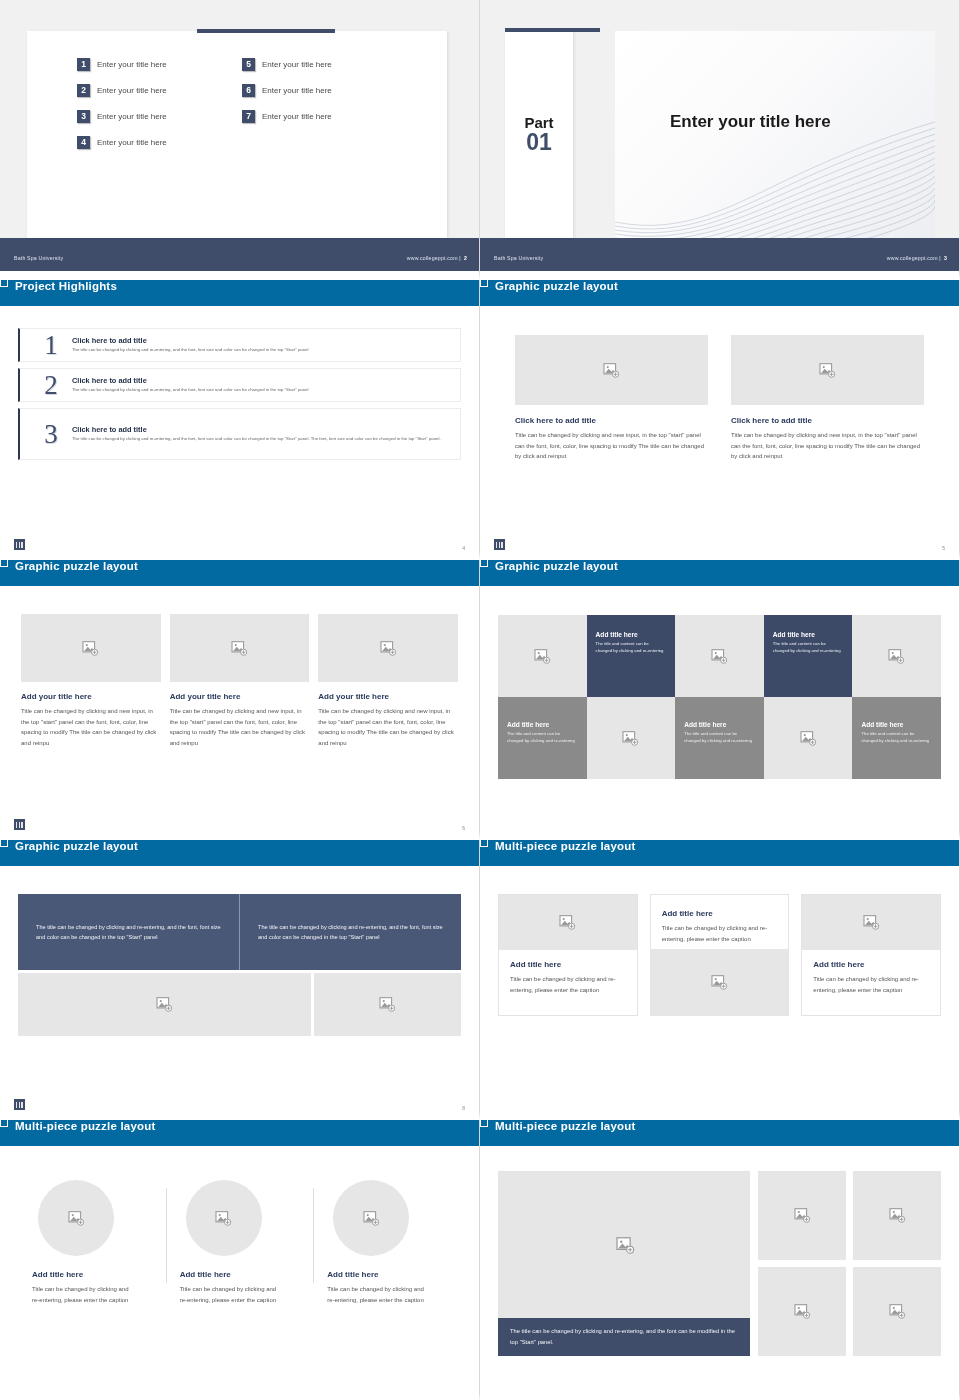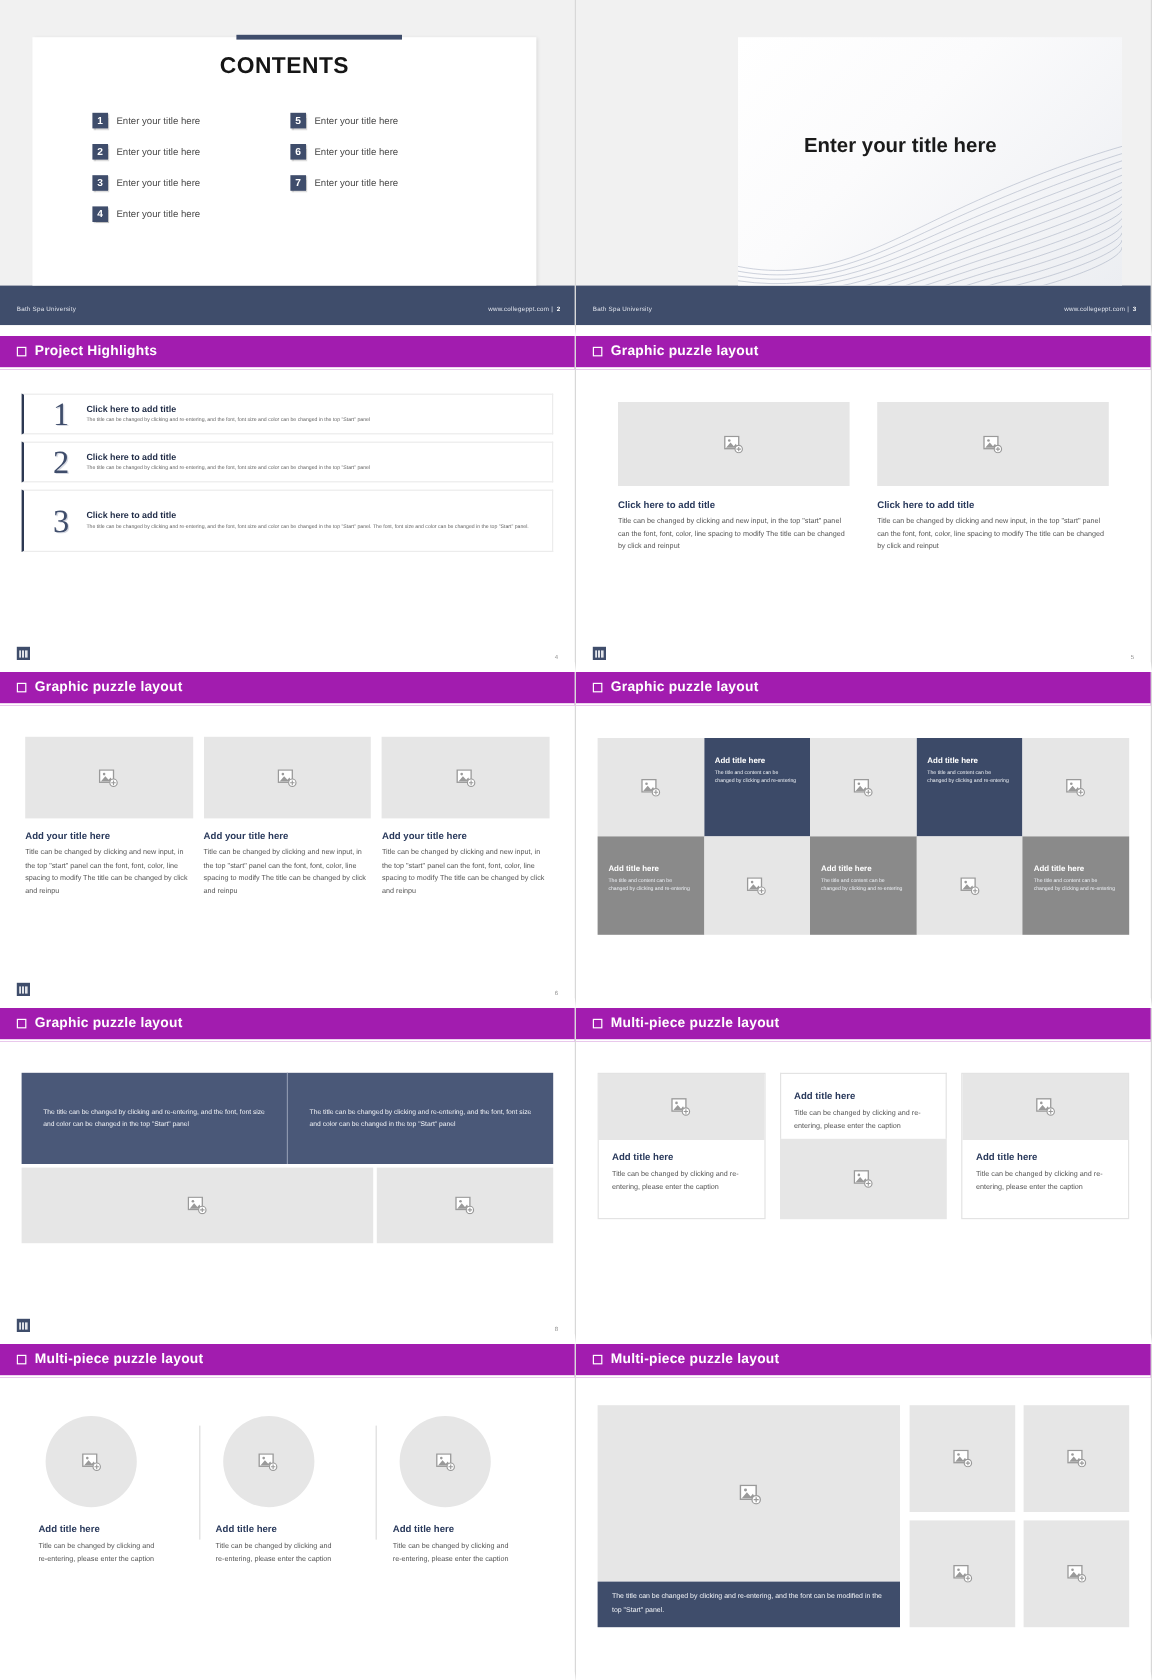--- a/index.html
+++ b/index.html
@@ -83,22 +83,22 @@
     z-index: 4; overflow: hidden;
   }
   .part-hero-title {
     position: absolute; left: 55px; top: 81px;
     font-size: 17px; font-weight: 700; color: #1b1b1b;
   }
   .wave { position: absolute; left: 0; bottom: 0; width: 320px; height: 120px; }
 
   
   .header {
-    height: 28px; background: #a21caf; display: flex; align-items: center;
-    padding-left: 14px; border-bottom: 2px solid #ffffff;
+    height: 28px; background: #0369a1; display: flex; 
+    border-bottom: 2px solid #ffffff;
   }
   .header-icon {
     width: 8px; height: 8px; border: 1.6px solid #ffffff; flex: none;
     margin-right: 7px; margin-top: -1px;
   }
   .header-title {
     color: #ffffff; font-size: 11.5px; font-weight: 700; letter-spacing: .2px;
   }
   .body { position: relative; height: 252px; padding: 0 18px; }
   .slide.r5 .body { height: 254px; }
@@ -187,21 +187,20 @@
 </style>
 </head>
 <body>
 
 <div class="deck">
 
   <div class="slide ts">
     <div class="footerbar"></div>
     <div class="contents-card">
       <div class="contents-accent"></div>
-      <div class="contents-title">CONTENTS</div>
       <div class="toc">
         <div class="toc-item">
           <span class="toc-num">1</span>
           <span class="toc-label">Enter your title here</span>
         </div>
         <div class="toc-item">
           <span class="toc-num">5</span>
           <span class="toc-label">Enter your title here</span>
         </div>
         <div class="toc-item">
@@ -250,20 +249,24 @@
           <path d="M26,134 C92,142 144,118 204,98 C259,80 309,62 320,52"></path>
           <path d="M34,137 C96,145 147,122 207,103 C262,86 312,68 320,58"></path>
           <path d="M44,140 C101,148 151,126 210,108 C265,92 314,74 320,64"></path>
           <path d="M54,143 C106,151 155,130 213,113 C268,98 316,80 320,70"></path>
           <path d="M64,146 C111,154 159,134 216,118 C271,104 318,86 320,76"></path>
           <path d="M74,149 C116,157 163,138 219,123 C274,110 319,92 320,82"></path>
           <path d="M84,152 C121,160 167,142 222,128 C277,116 320,98 320,88"></path>
         </g>
       </svg>
     </div>
+    <div class="part-panel">
+      <div class="part-word">Part</div>
+      <div class="part-num">01</div>
+    </div>
     <div class="foot-left">Bath Spa University</div>
     <div class="foot-right">
       <span>www.collegeppt.com</span>
       <span>|</span><b>3</b>
     </div>
   </div>
 
   <div class="slide">
     <div class="header">
       <span class="header-icon"></span>

